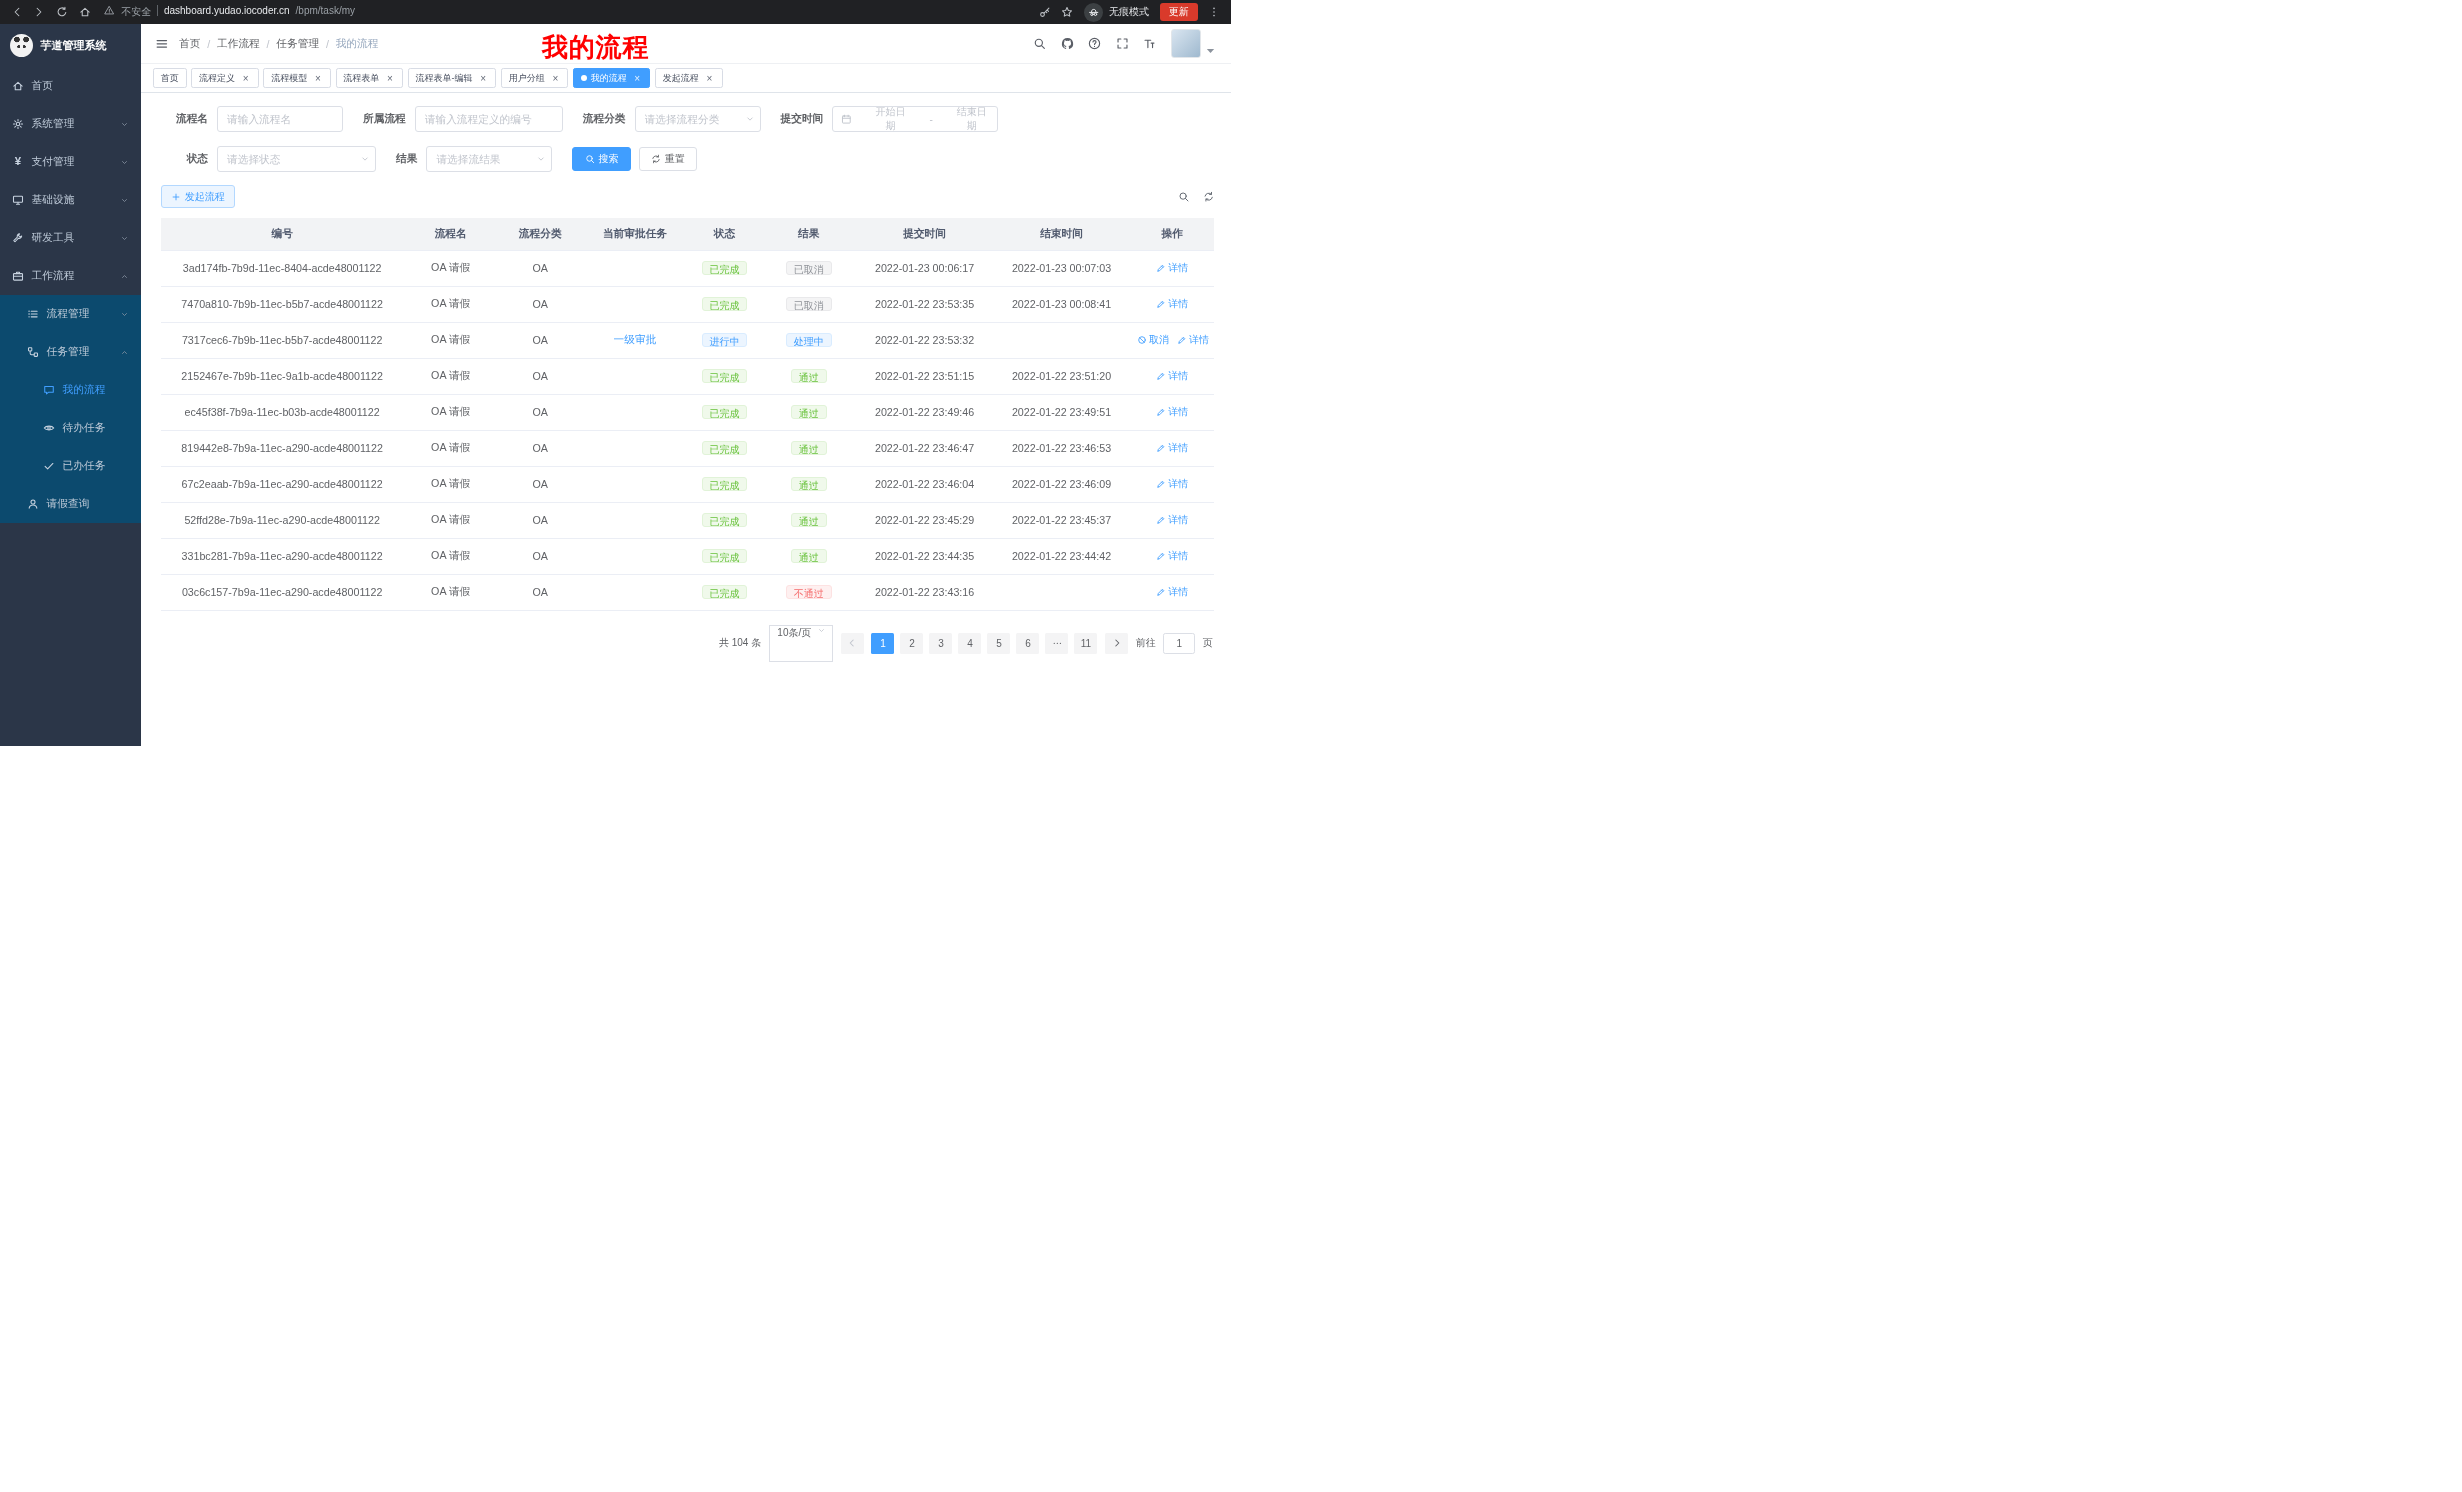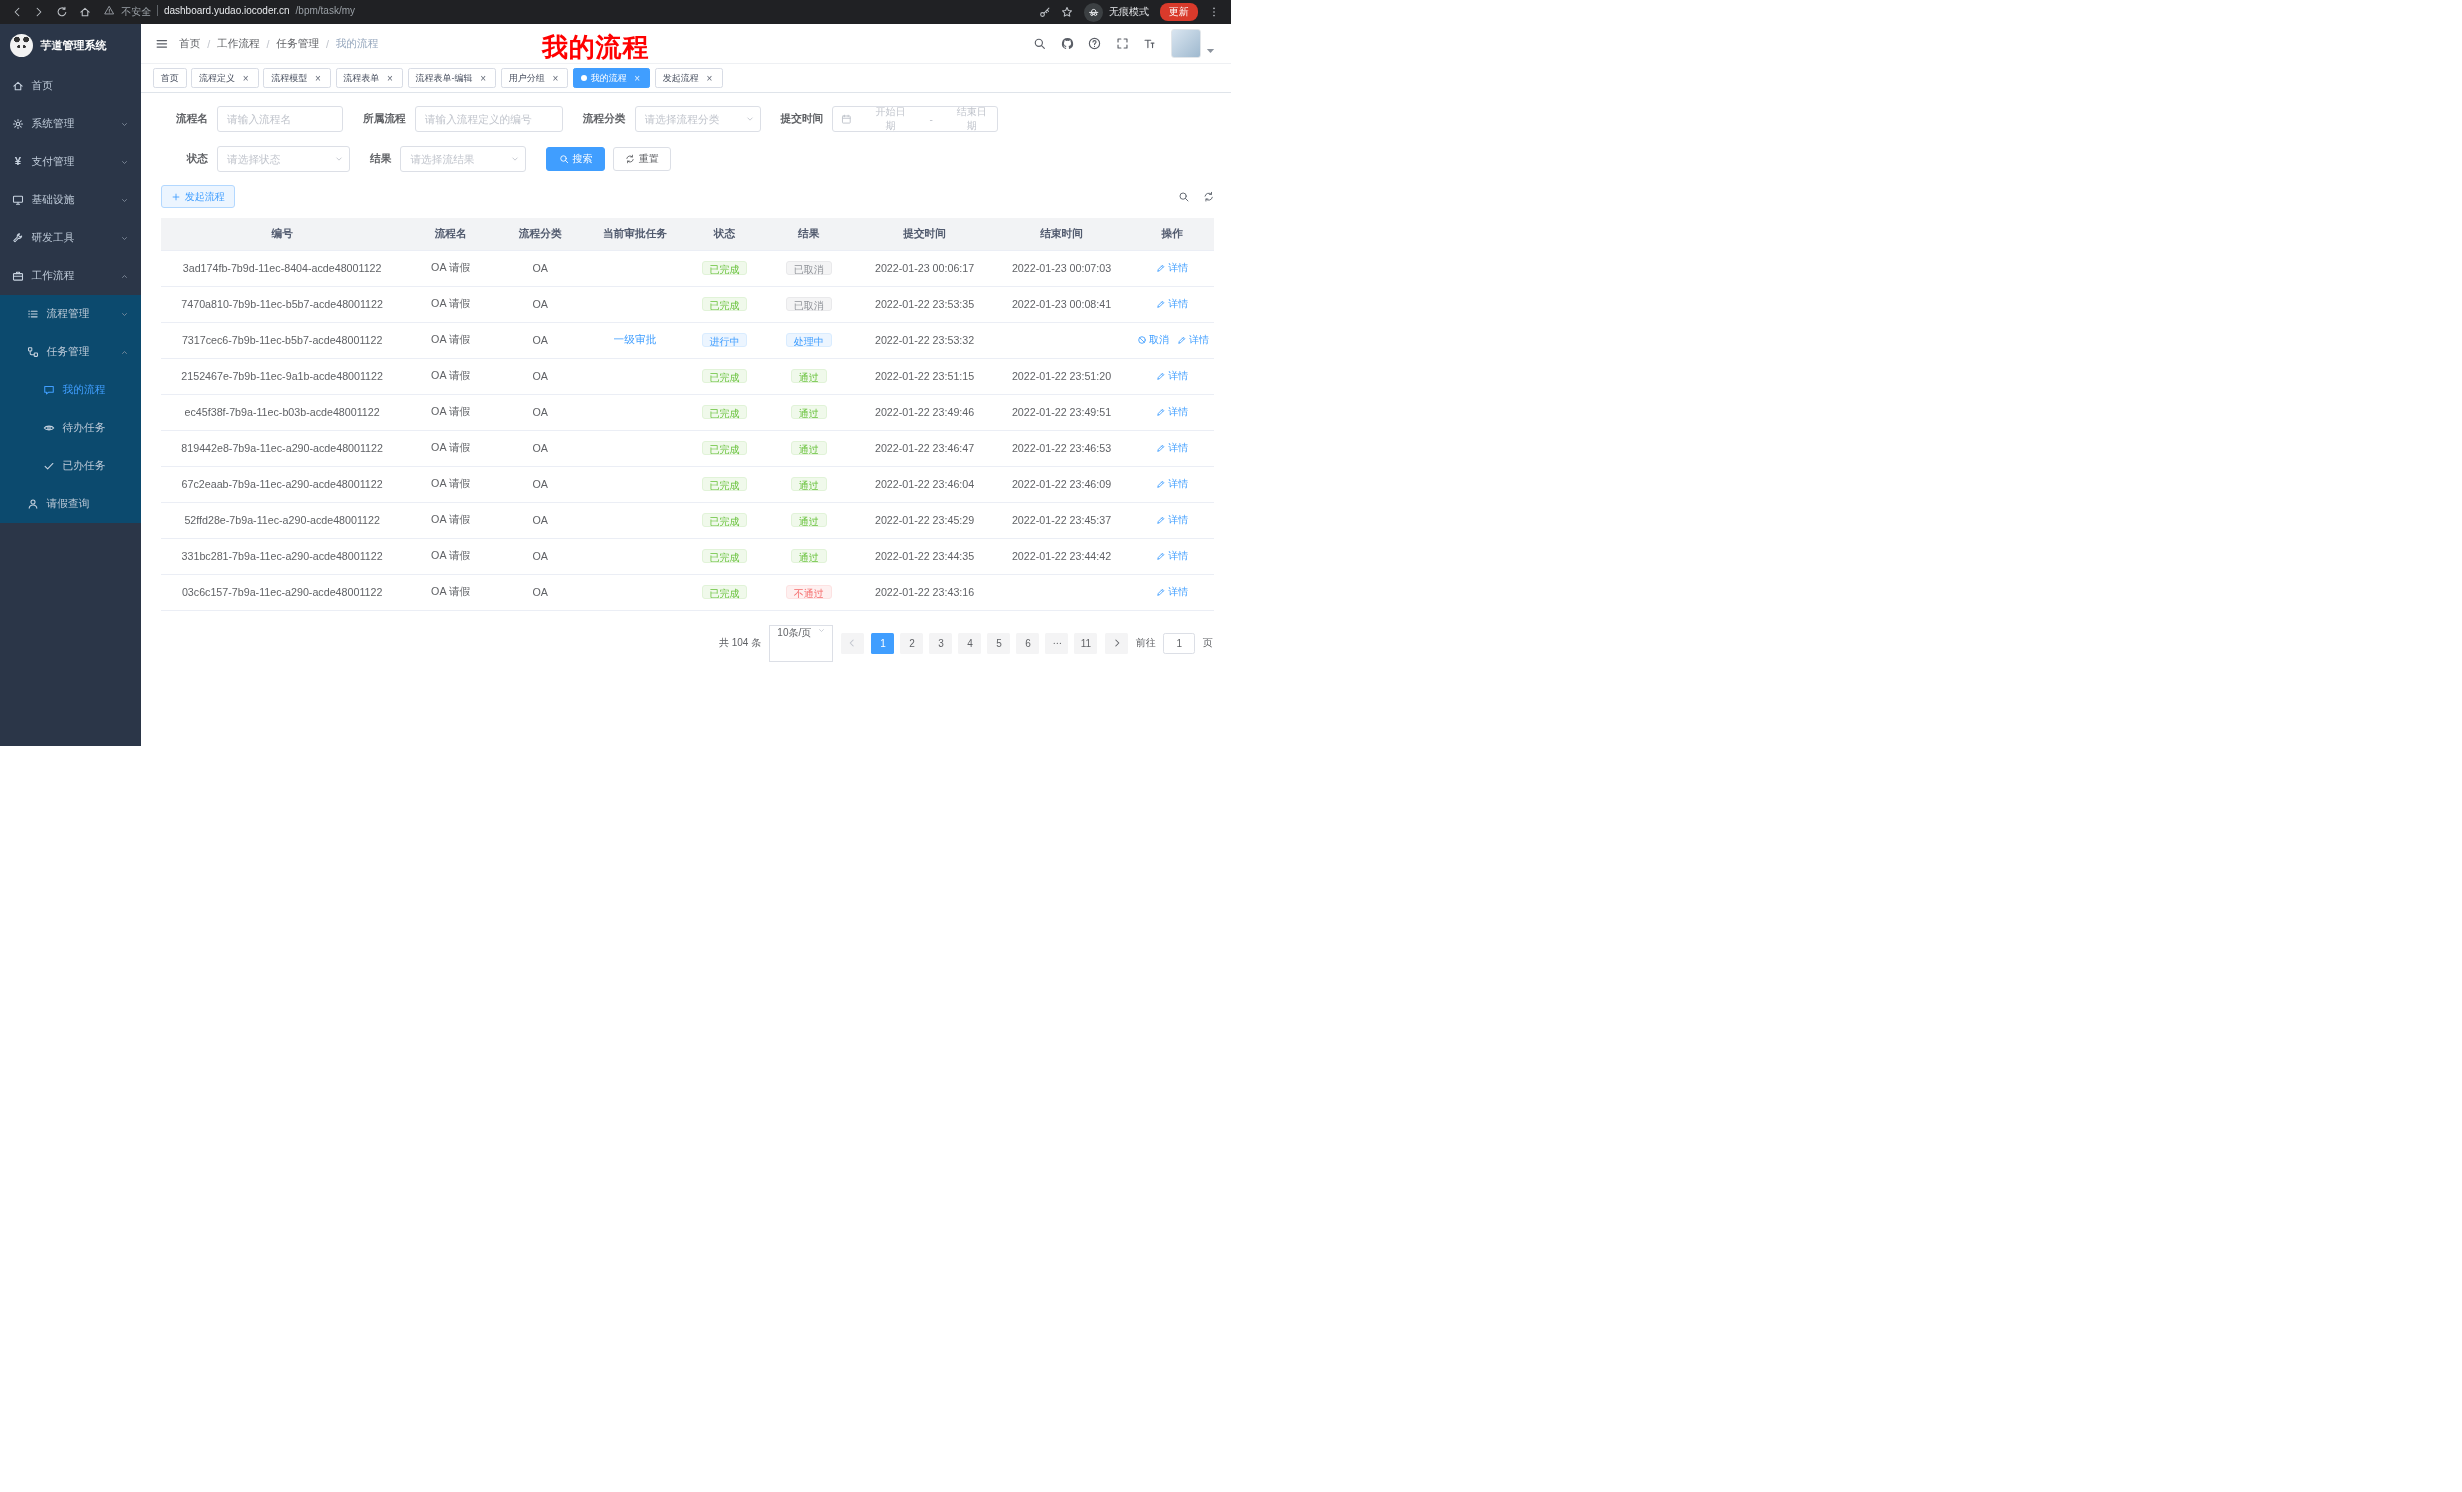--- a/index.html
+++ b/index.html
@@ -11,21 +11,21 @@
   .chrome{height:24px;background:#202124;display:flex;align-items:center;gap:10.7px;padding:0 10.7px;color:#9aa0a6}
   .cbtn{color:#bdc1c6;cursor:pointer;width:12px;height:12px}
   .addr{flex:1;display:flex;align-items:flex-start;gap:6px;margin-left:3px;font-size:10px;min-width:0}
   .addr .warn{width:10.7px;height:10.7px;color:#9aa0a6}
   .sep{width:0.8px;height:10.7px;background:#5f6368}
   .host{color:#e8eaed}
   .path{color:#9aa0a6}
   .incog{display:flex;align-items:center;gap:6px;color:#e8eaed;font-size:10px;white-space:nowrap}
   .incog-circle{width:19px;height:19px;border-radius:50%;background:#3c4043;display:inline-flex;align-items:center;justify-content:center;color:#e8eaed}
   .incog-circle .ic{width:11.4px;height:11.4px}
-  .update-pill{background:#d93a2b;color:#fff;border-radius:8px;padding:2.3px 9px;font-size:10px;cursor:pointer;white-space:nowrap}
+  .update-pill{background:#d93a2b;color:#fff;border-radius:3px;padding:2.3px 9px;font-size:10px;cursor:pointer;white-space:nowrap}
 
   
   .app{display:flex;height:722px}
   .sidebar{width:141px;background:#2b3648;flex:none;display:flex;flex-direction:column}
   .logo{height:43px;display:flex;align-items:center;gap:7.6px;padding:0 10px;cursor:pointer}
   .logo-avatar{width:23px;height:23px;border-radius:50%;flex:none;background:
     radial-gradient(circle at 30% 24%,#333 11%,transparent 13%),
     radial-gradient(circle at 70% 24%,#333 11%,transparent 13%),
     radial-gradient(circle at 38% 55%,#333 7%,transparent 9%),
     radial-gradient(circle at 62% 55%,#333 7%,transparent 9%),
@@ -70,21 +70,21 @@
   .content{flex:1;padding:13px 16.7px 0 20px;overflow:hidden}
   .frow{display:flex;align-items:center;margin-bottom:13.7px}
   .field{display:flex;align-items:center;margin-right:20px}
   .field label{font-weight:700;color:#606266;margin-right:9px;white-space:nowrap}
   .frow .field:first-child label{min-width:47px;text-align:right}
   .inp,.sel input{height:26px;border:0.8px solid #dcdfe6;border-radius:3px;padding:0 9px;font-size:10.7px;color:#606266;outline:none;background:#fff;font-family:inherit}
   ::placeholder{color:#c0c4cc;opacity:1}
   .sel{position:relative;display:inline-flex}
   .sel input{width:100%;padding-right:21px;cursor:pointer}
   .selch{position:absolute;right:6px;top:50%;transform:translateY(-50%);width:10px;height:10px;color:#c0c4cc}
-  .w165{width:126px}.w175{width:133px}.w195{width:148px}
+  .w165{width:126px}.w175{width:159px}.w195{width:148px}
   .daterange{width:166px;height:26px;border:0.8px solid #dcdfe6;border-radius:3px;display:inline-flex;align-items:center;padding:0 7.6px;gap:21px;color:#c0c4cc;font-size:10px;background:#fff;cursor:pointer}
   .daterange .ic{width:10.7px;height:10.7px;color:#c0c4cc}
   .ph{flex:1;text-align:center}
   .btn{height:24px;display:inline-flex;align-items:center;gap:3.8px;padding:0 11.4px;border-radius:3px;border:0.8px solid #dcdfe6;background:#fff;color:#606266;font-size:10px;cursor:pointer;font-family:inherit;white-space:nowrap}
   .btn .ic{width:10px;height:10px}
   .btn.primary{background:#409eff;border-color:#409eff;color:#fff}
   .btn.plain{background:#ecf5ff;border-color:#b3d8ff;color:#409eff;height:23px;padding:0 9px}
   .btn + .btn{margin-left:7.6px}
   .toolbar{display:flex;align-items:center;margin-bottom:10px}
   .tool-icons{margin-left:auto;display:flex;align-items:center;gap:13.7px;color:#646a73}

